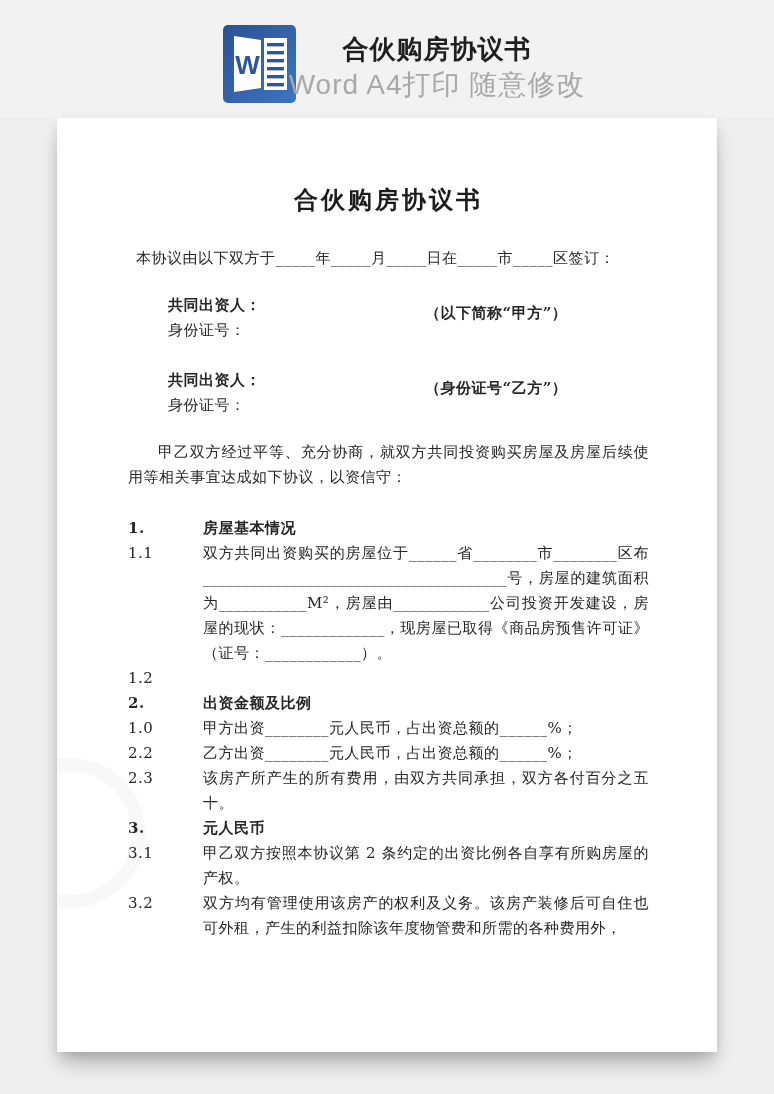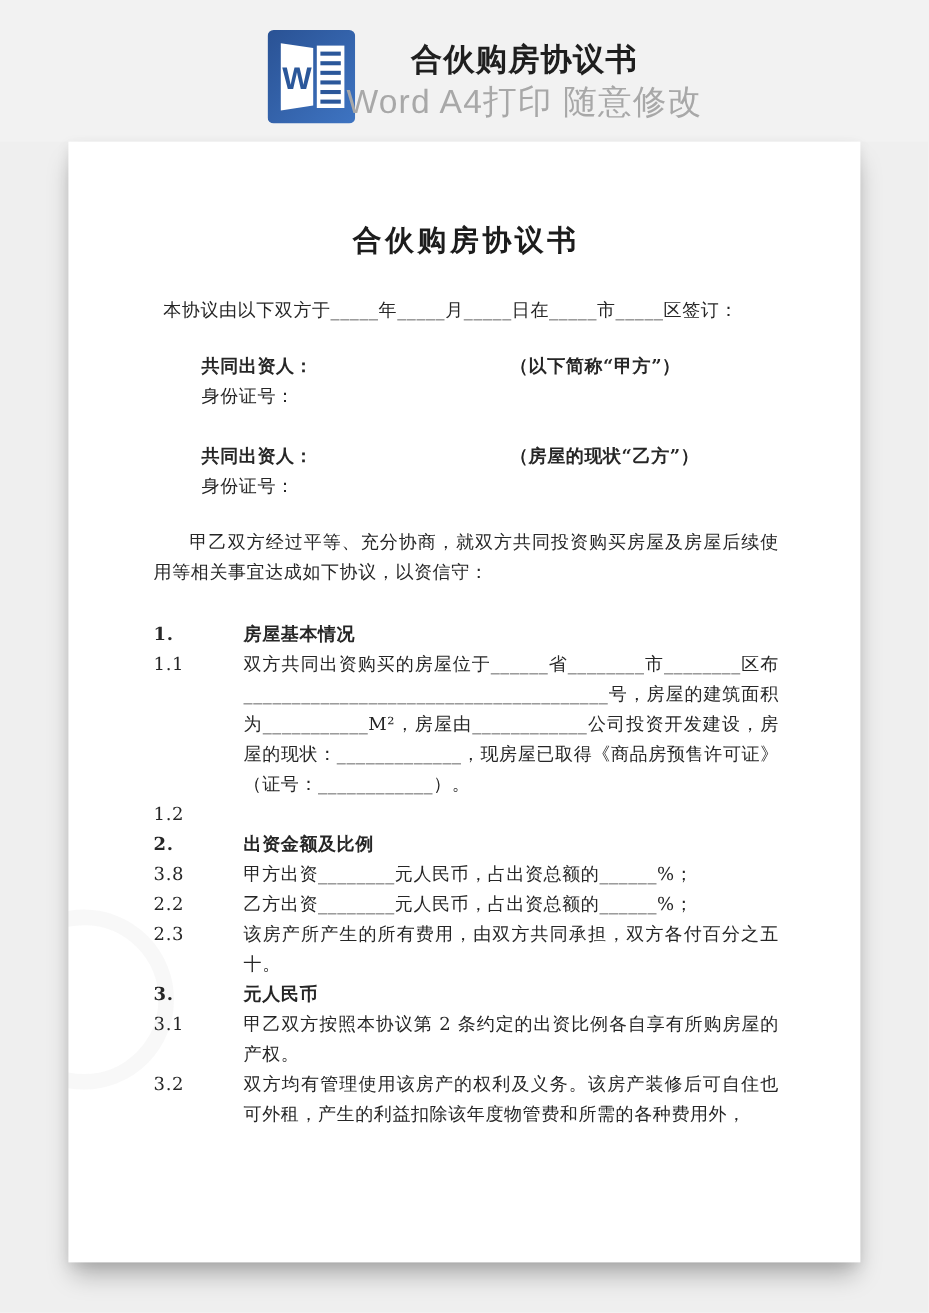--- a/index.html
+++ b/index.html
@@ -56,21 +56,21 @@
     font-size:24px; font-weight:bold; letter-spacing:3px;
     line-height:34px; color:#1c1c1c;
   }
   .intro {
     margin-top:29px; line-height:25px; text-align:justify;margin-left:8px;
   }
   .party { margin-left:40px; line-height:25px; }
   .party-a { margin-top:22px; }
   .party-b { margin-top:25px; }
   .p-line1 { position:relative; font-weight:bold; }
-  .p-alias { position:absolute; left:257px; top:0; white-space:nowrap; }
+  .p-alias { position:absolute; left:257px; top:8px; white-space:nowrap; }
   .preamble {
     margin-top:22px; line-height:25px; text-align:justify; text-indent:2em;
   }
   .sections { margin-top:26px; }
   .sec-row { display:flex; line-height:25px; }
   .sec-num { width:75px; flex-shrink:0; }
   .sec-txt { flex:1; text-align:justify; }
   .sec-row.heading .sec-num, .sec-row.heading .sec-txt { font-weight:bold; }
 </style>
 </head>
@@ -115,21 +115,21 @@
       <div class="p-line1">
         <span>共同出资人：</span>
         <span class="p-alias">（以下简称“甲方”）</span>
       </div>
       <div>身份证号：</div>
     </div>
 
     <div class="party party-b">
       <div class="p-line1">
         <span>共同出资人：</span>
-        <span class="p-alias">（房屋的现状“乙方”）</span>
+        <span class="p-alias">（身份证号“乙方”）</span>
       </div>
       <div>身份证号：</div>
     </div>
 
     <div class="preamble">甲乙双方经过平等、充分协商，就双方共同投资购买房屋及房屋后续使用等相关事宜达成如下协议，以资信守：</div>
 
     <div class="sections">
       <div class="sec-row heading">
         <span class="sec-num">1.</span>
         <span class="sec-txt">房屋基本情况</span>
@@ -139,21 +139,21 @@
         <span class="sec-txt"> 双方共同出资购买的房屋位于______省________市________区布______________________________________号，房屋的建筑面积为___________M²，房屋由____________公司投资开发建设，房屋的现状：_____________，现房屋已取得《商品房预售许可证》（证号：____________）。</span>
       </div>
       <div class="sec-row">
         <span class="sec-num">1.2</span>
       </div>
       <div class="sec-row heading">
         <span class="sec-num">2.</span>
         <span class="sec-txt">出资金额及比例</span>
       </div>
       <div class="sec-row">
-        <span class="sec-num">3.8</span>
+        <span class="sec-num">1.0</span>
         <span class="sec-txt">甲方出资________元人民币，占出资总额的______%；</span>
       </div>
       <div class="sec-row">
         <span class="sec-num">2.2</span>
         <span class="sec-txt">乙方出资________元人民币，占出资总额的______%；</span>
       </div>
       <div class="sec-row">
         <span class="sec-num">2.3</span>
         <span class="sec-txt">该房产所产生的所有费用，由双方共同承担，双方各付百分之五十。</span>
       </div>

